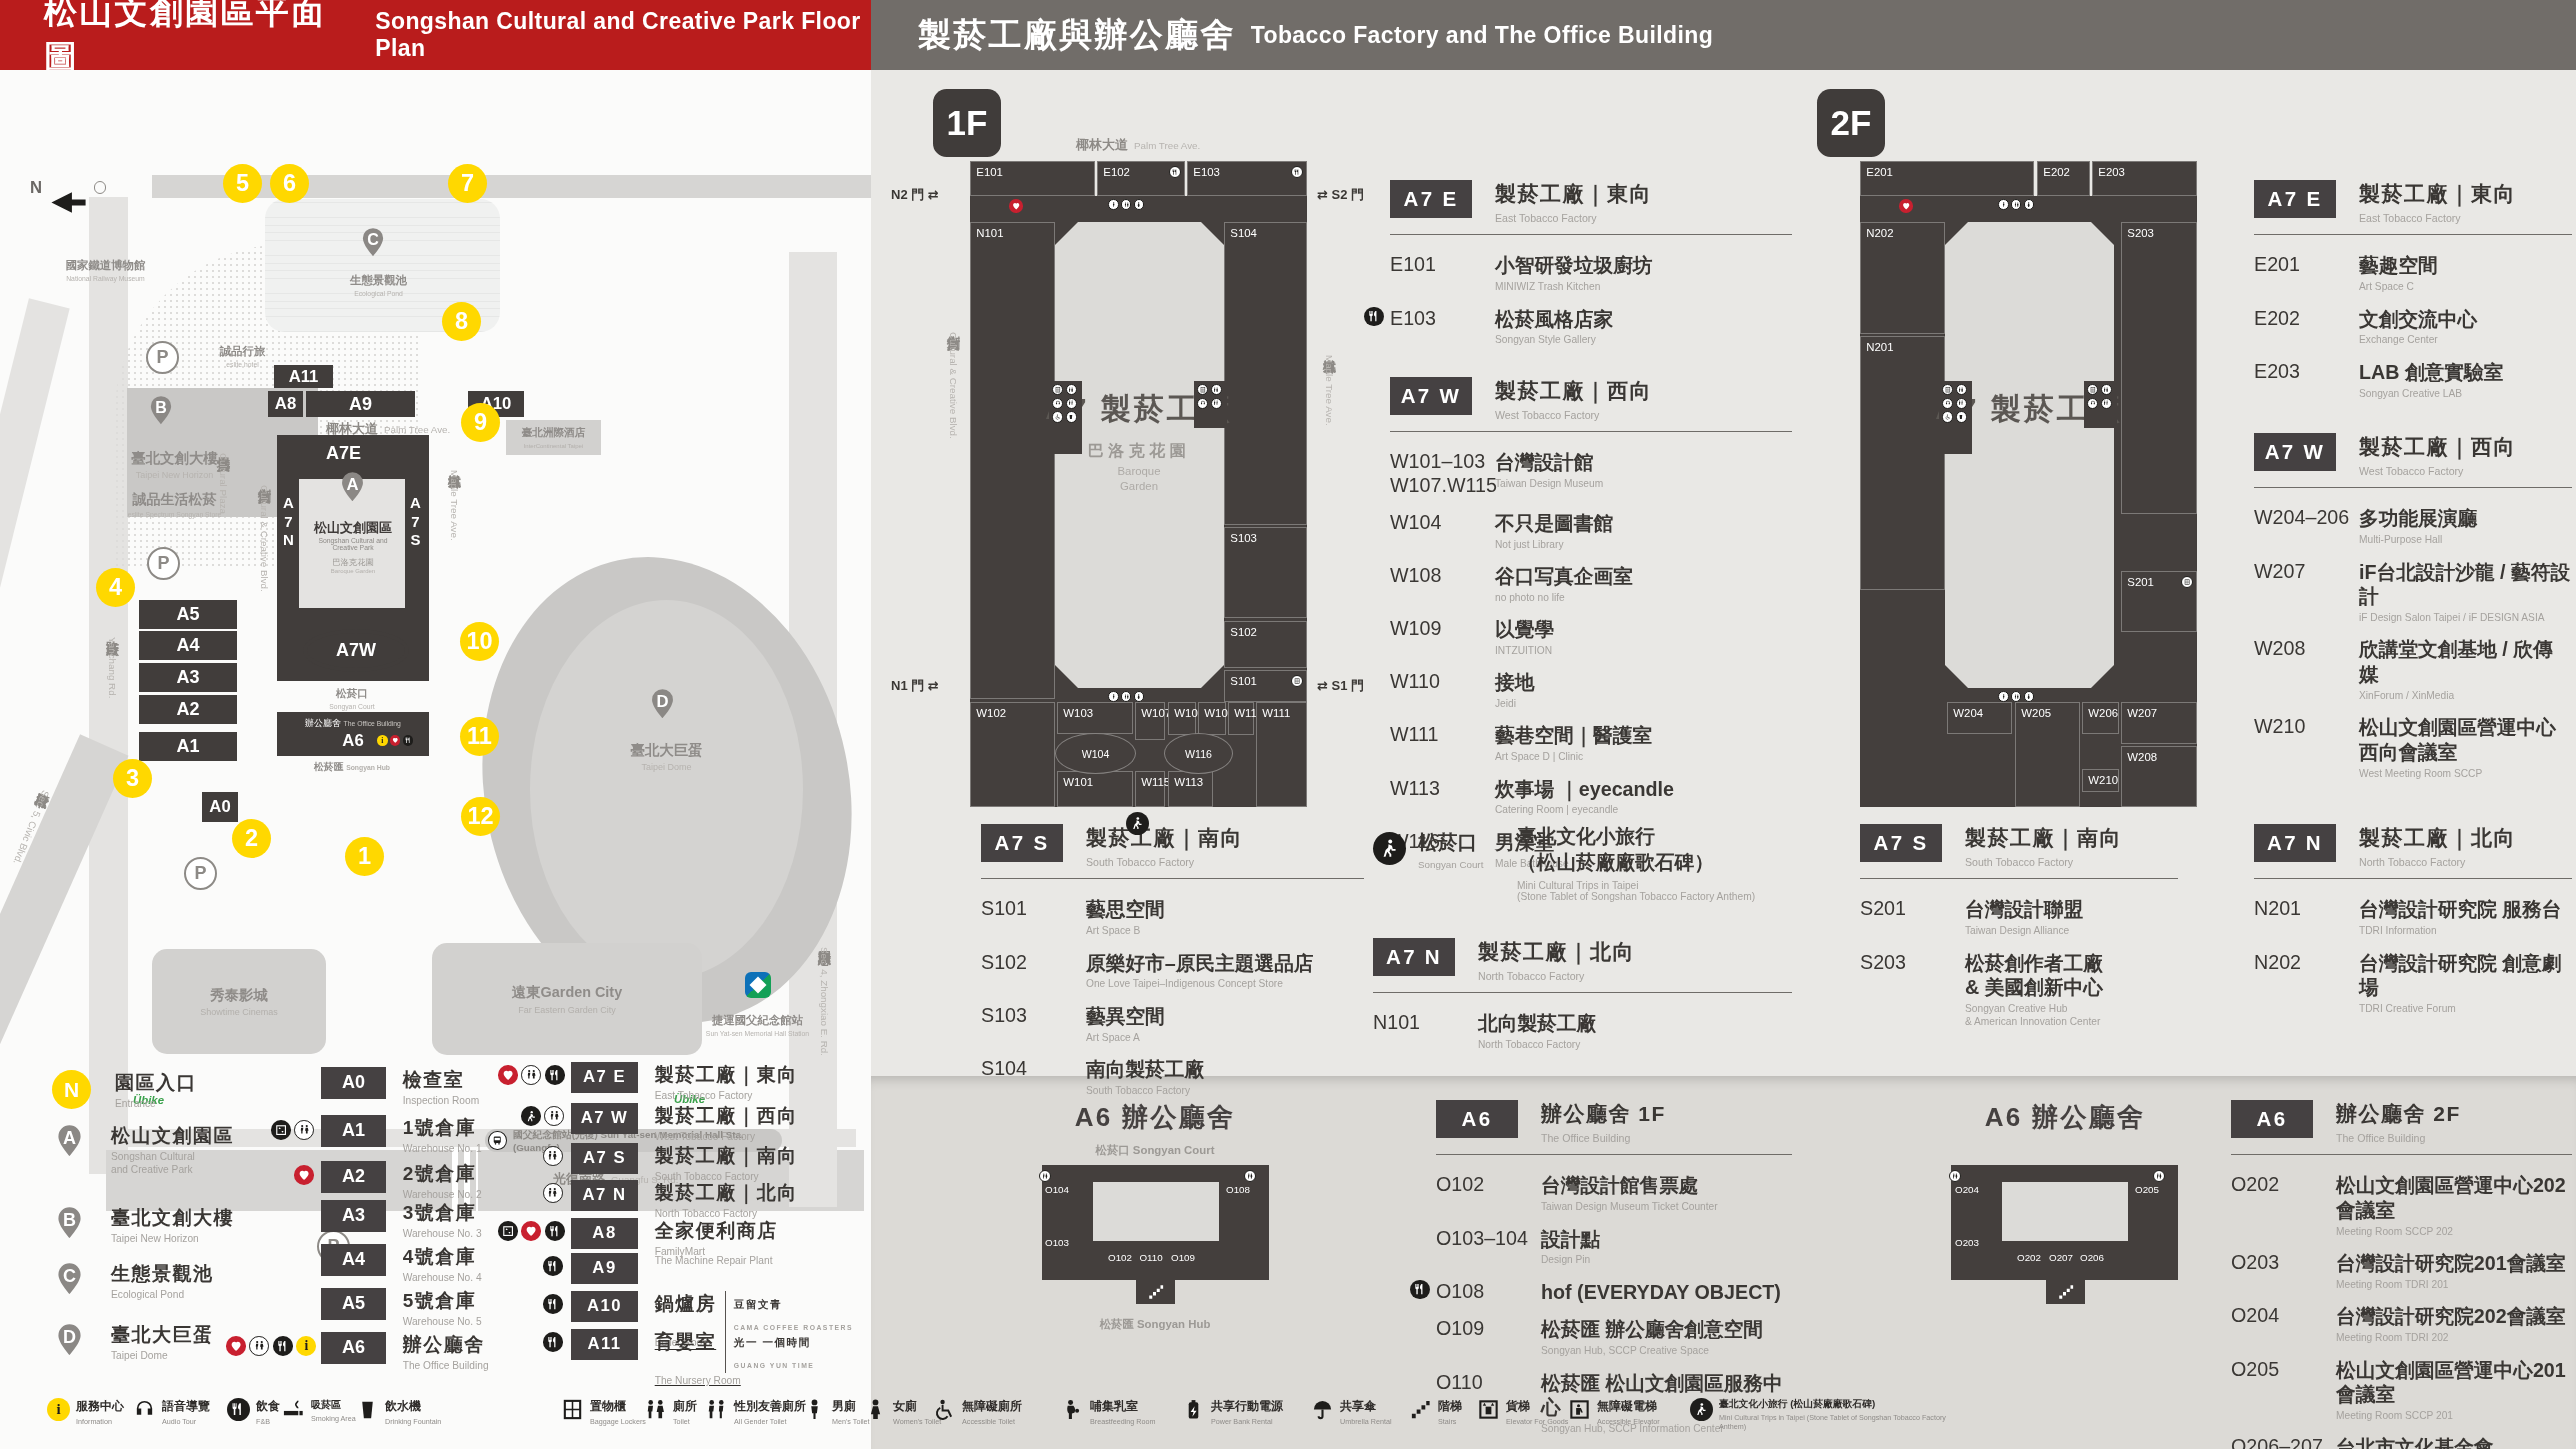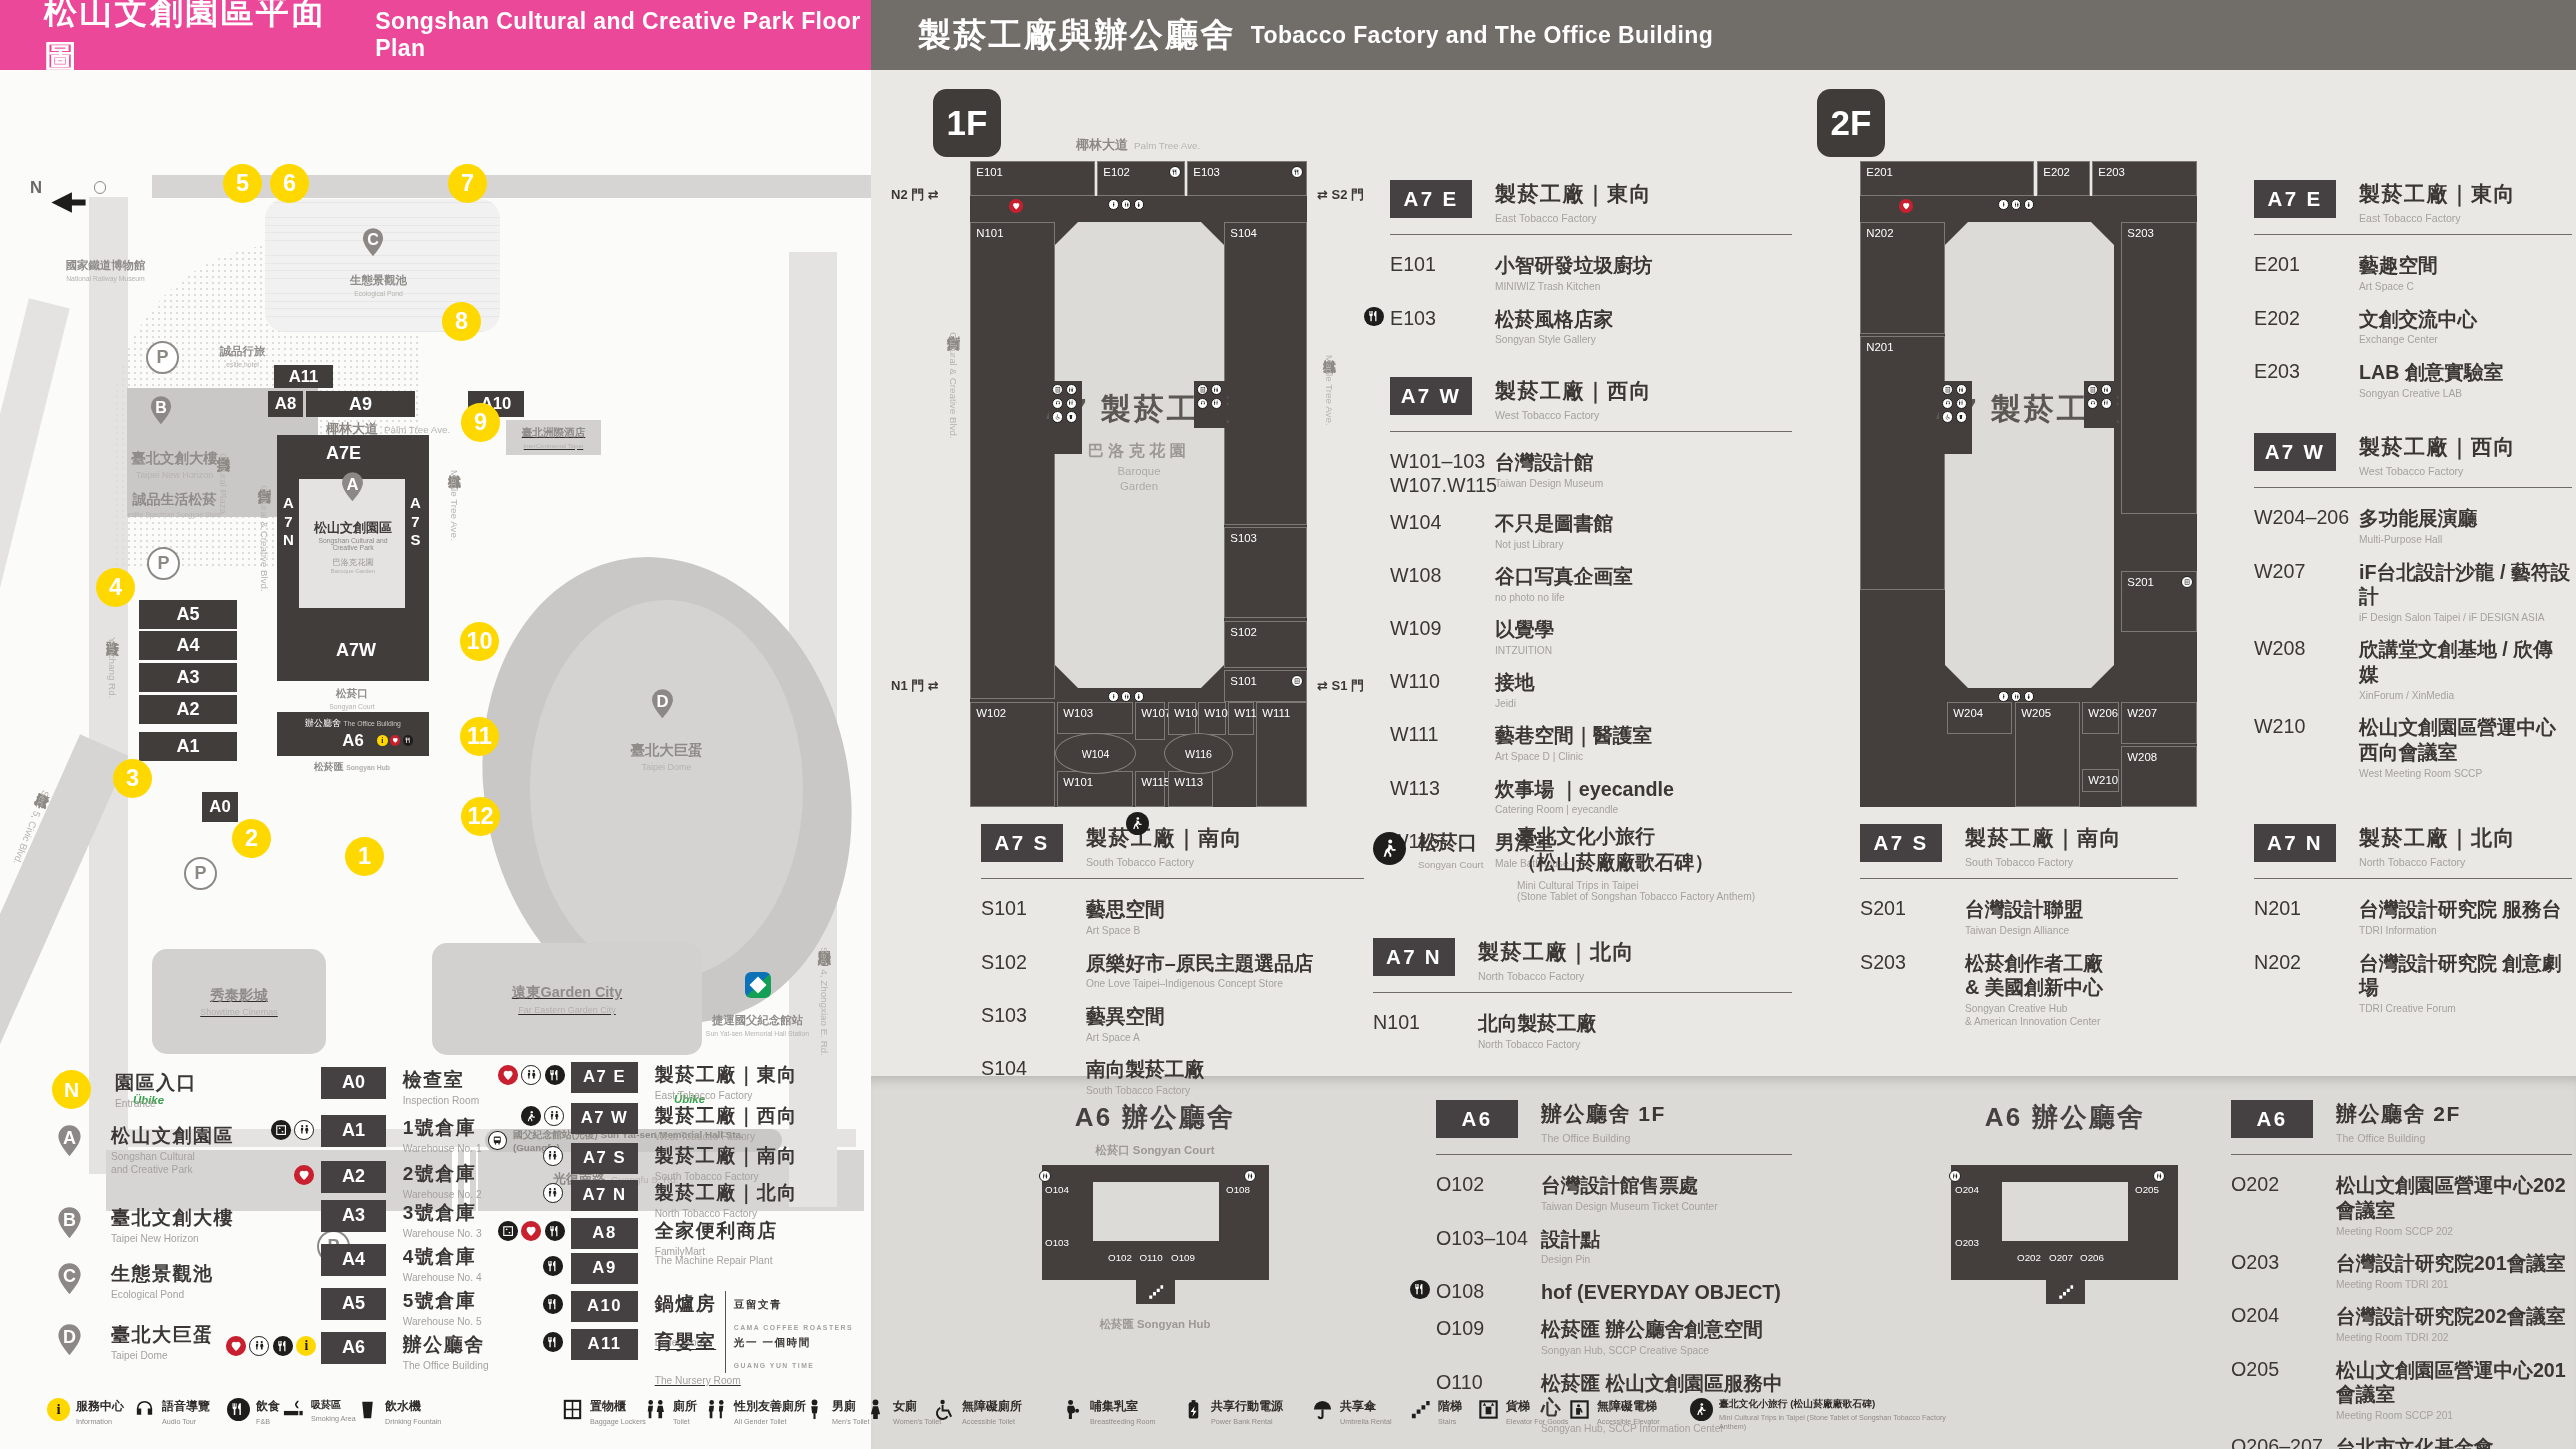--- a/index.html
+++ b/index.html
@@ -1,35 +1,35 @@
 <!DOCTYPE html>
 <html style="font-size:12px"><head>
 <meta charset="utf-8">
 <style>
   html,body{margin:0;padding:0;background:#f4f3f1;}
   #stage{position:relative;width:2576px;height:1449px;overflow:hidden;background:#fbfbfa;
          font-family:"Liberation Sans","DejaVu Sans",sans-serif;color:#2f2c2a;}
   .abs{position:absolute;}
   
   .hdr{position:absolute;top:0;height:70px;color:#fff;display:flex;align-items:center;}
-  #hdrL{left:0;width:871px;background:#ec4899;padding-left:44px;}
+  #hdrL{left:0;width:871px;background:#b91c1c;padding-left:44px;}
   #hdrR{left:871px;width:1705px;background:#716d69;padding-left:47px;}
   .hdr .hzh{font-size:33px;font-weight:bold;letter-spacing:2.3px;}
   .hdr .hen{font-size:23px;margin-left:15px;font-weight:bold;letter-spacing:0.4px;}
   
   #map{left:0;top:70px;width:871px;height:1380px;background:#fbfbfa;}
   #main{left:871px;top:70px;width:1705px;height:1006px;background:#e9e8e5;}
   #strip{left:871px;top:1076px;width:1705px;height:374px;background:#dcdad6;
          box-shadow:inset 0 10.6px 12px -7.6px rgba(0,0,0,0.18);}
   .floorbadge{position:absolute;width:68px;height:68px;background:#403c3a;border-radius:13.6px;color:#fff;
               font-size:35px;font-weight:bold;display:flex;align-items:center;justify-content:center;}
   
   .road{position:absolute;background:#d6d5d3;}
   .roadlight{position:absolute;background:#e4e3e1;}
-  .mapbox{position:absolute;background:#d2d1cf;display:flex;flex-direction:column;align-items:center;justify-content:center;text-decoration:underline;}
+  .mapbox{position:absolute;background:#d2d1cf;display:flex;flex-direction:column;align-items:center;justify-content:center;}
   .mapbox .zh{font-size:14.4px;color:#8f8c89;font-weight:bold;}
   .mapbox .en{font-size:9px;color:#b3b0ac;margin-top:2.3px;}
   .pond{position:absolute;background:#f0f1f0;border-radius:19.7px;
         background-image:repeating-linear-gradient(0deg,rgba(0,0,0,0.045) 0 0.8px,transparent 0.8px 7.6px);}
   .hatch{position:absolute;background-image:radial-gradient(#dddcda 1px,transparent 1px);background-size:6px 6px;
          border-top-left-radius:174px;}
   .grayblock{position:absolute;background:#c9c8c6;}
   .darkb{position:absolute;background:#413d3b;color:#fff;display:flex;align-items:center;justify-content:center;
          font-weight:bold;}
   .num{position:absolute;width:39px;height:39px;border-radius:50%;background:#ffd800;color:#fff;

